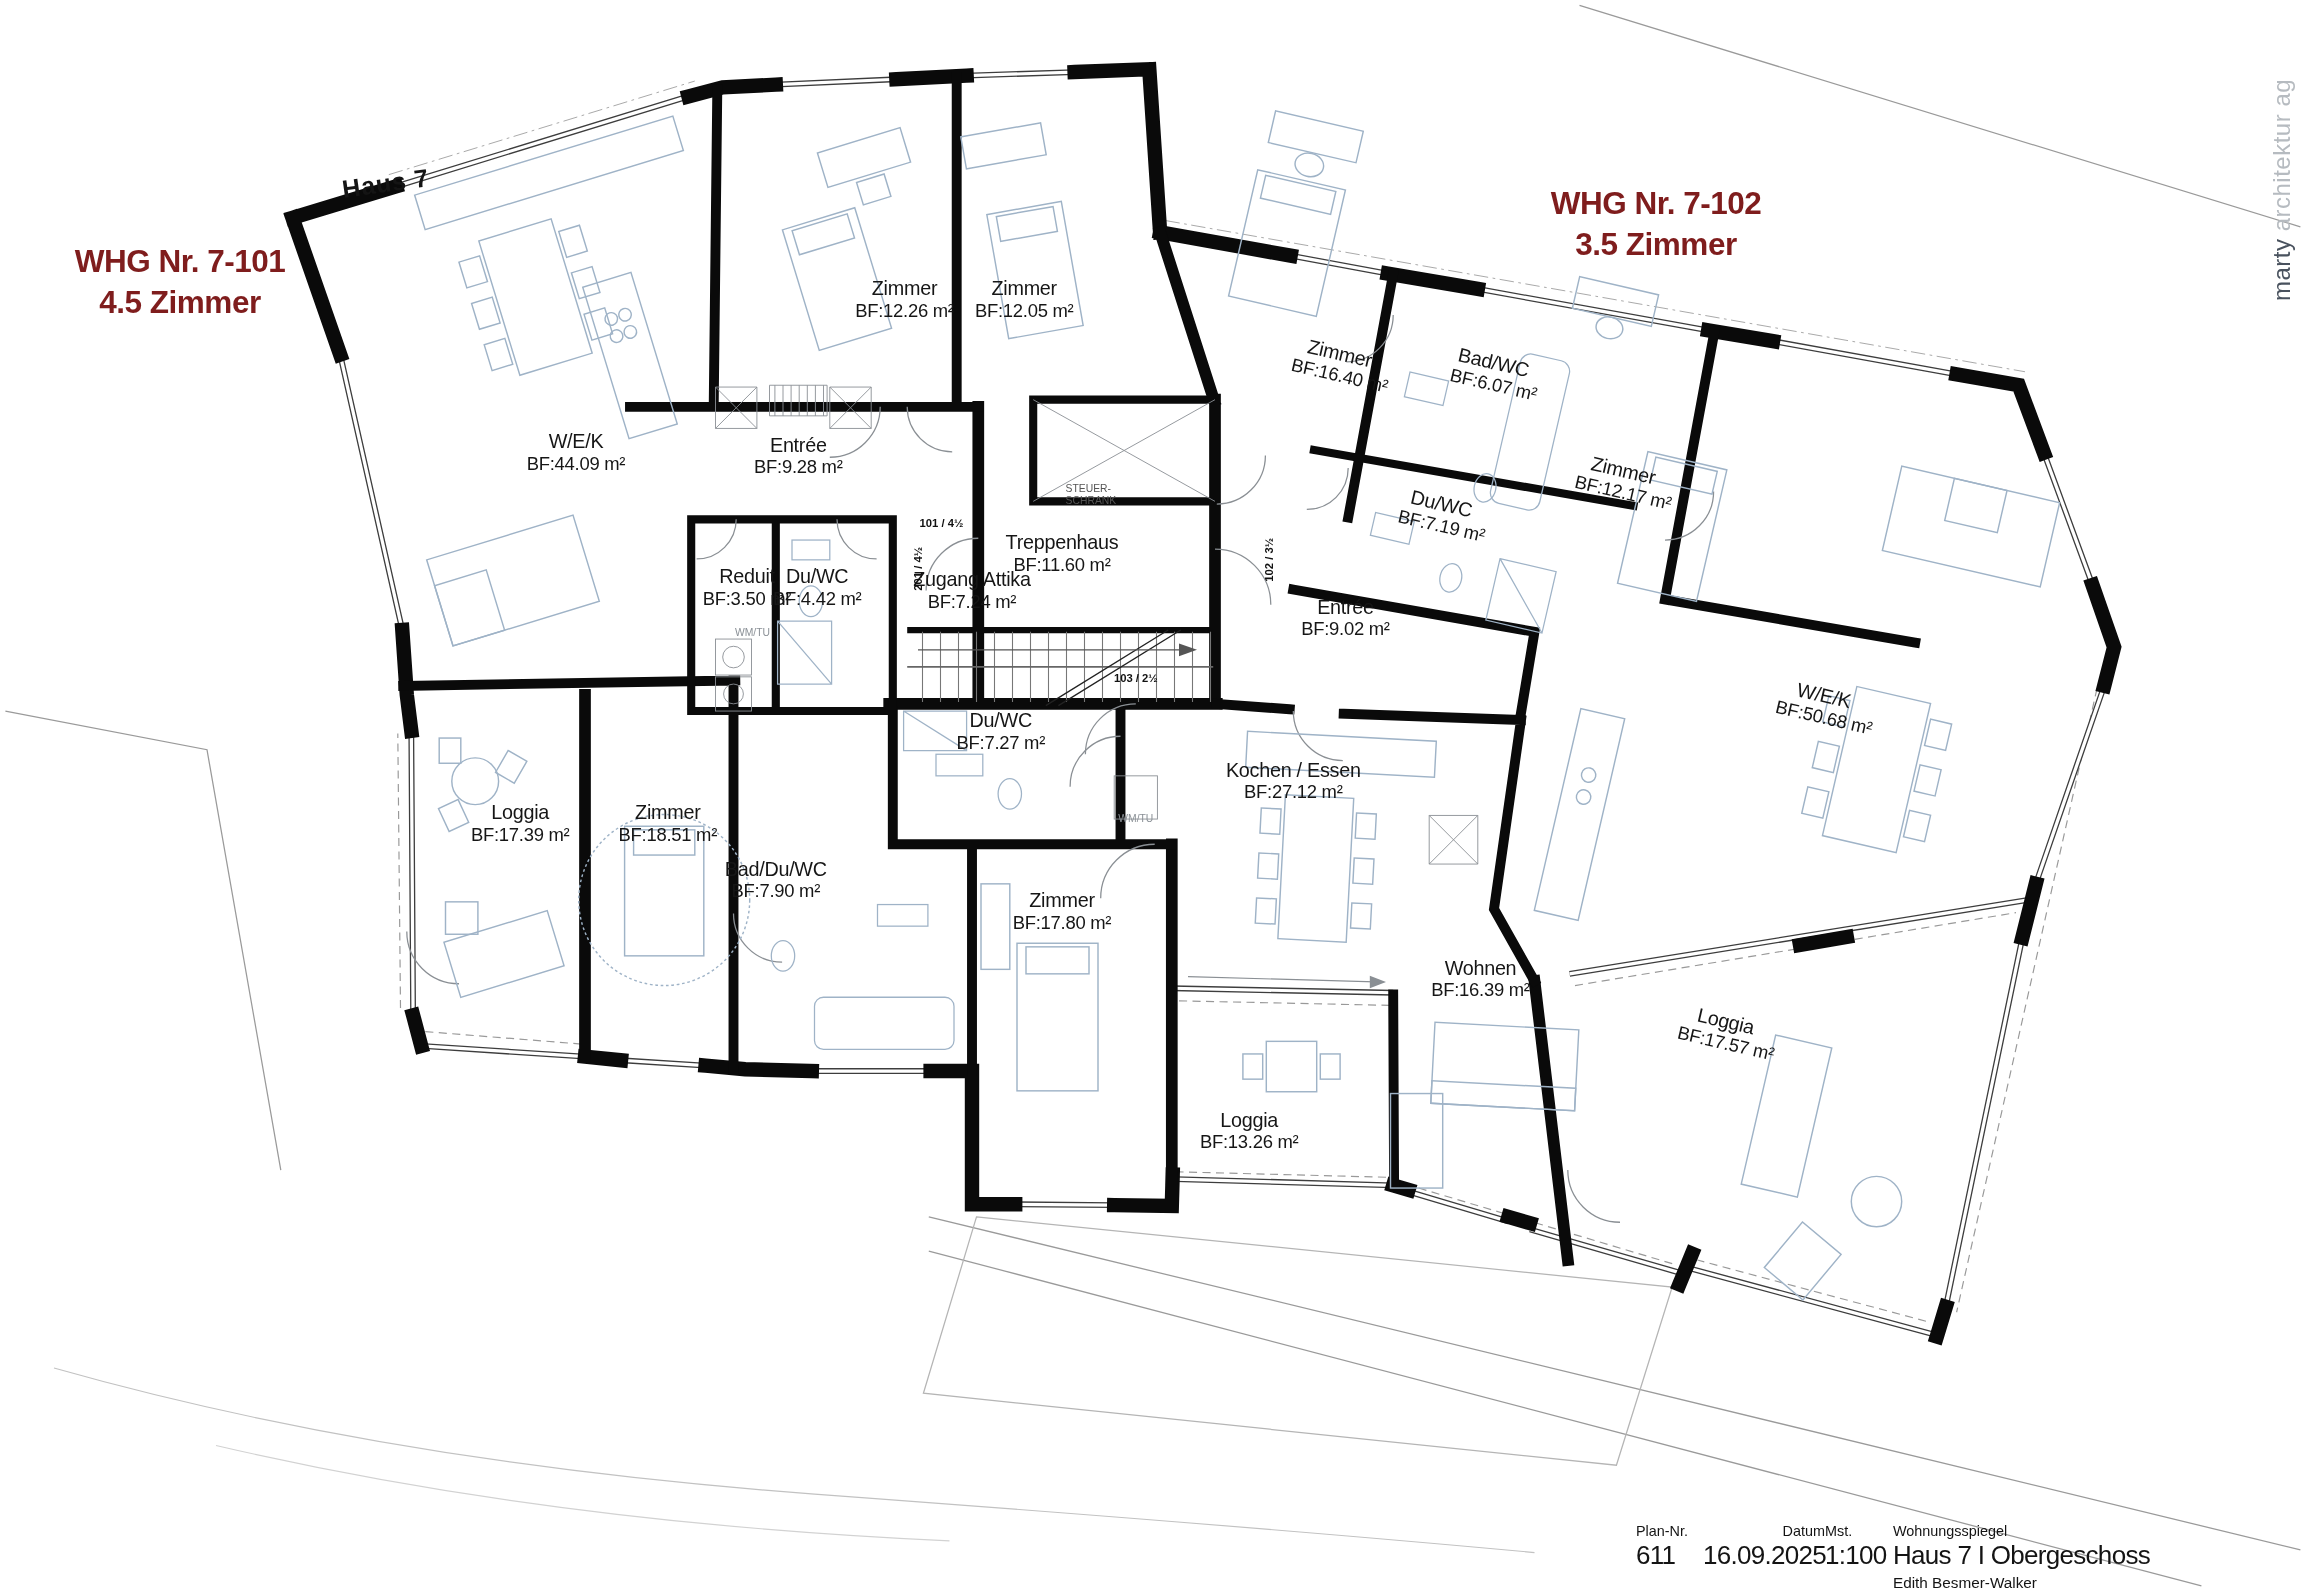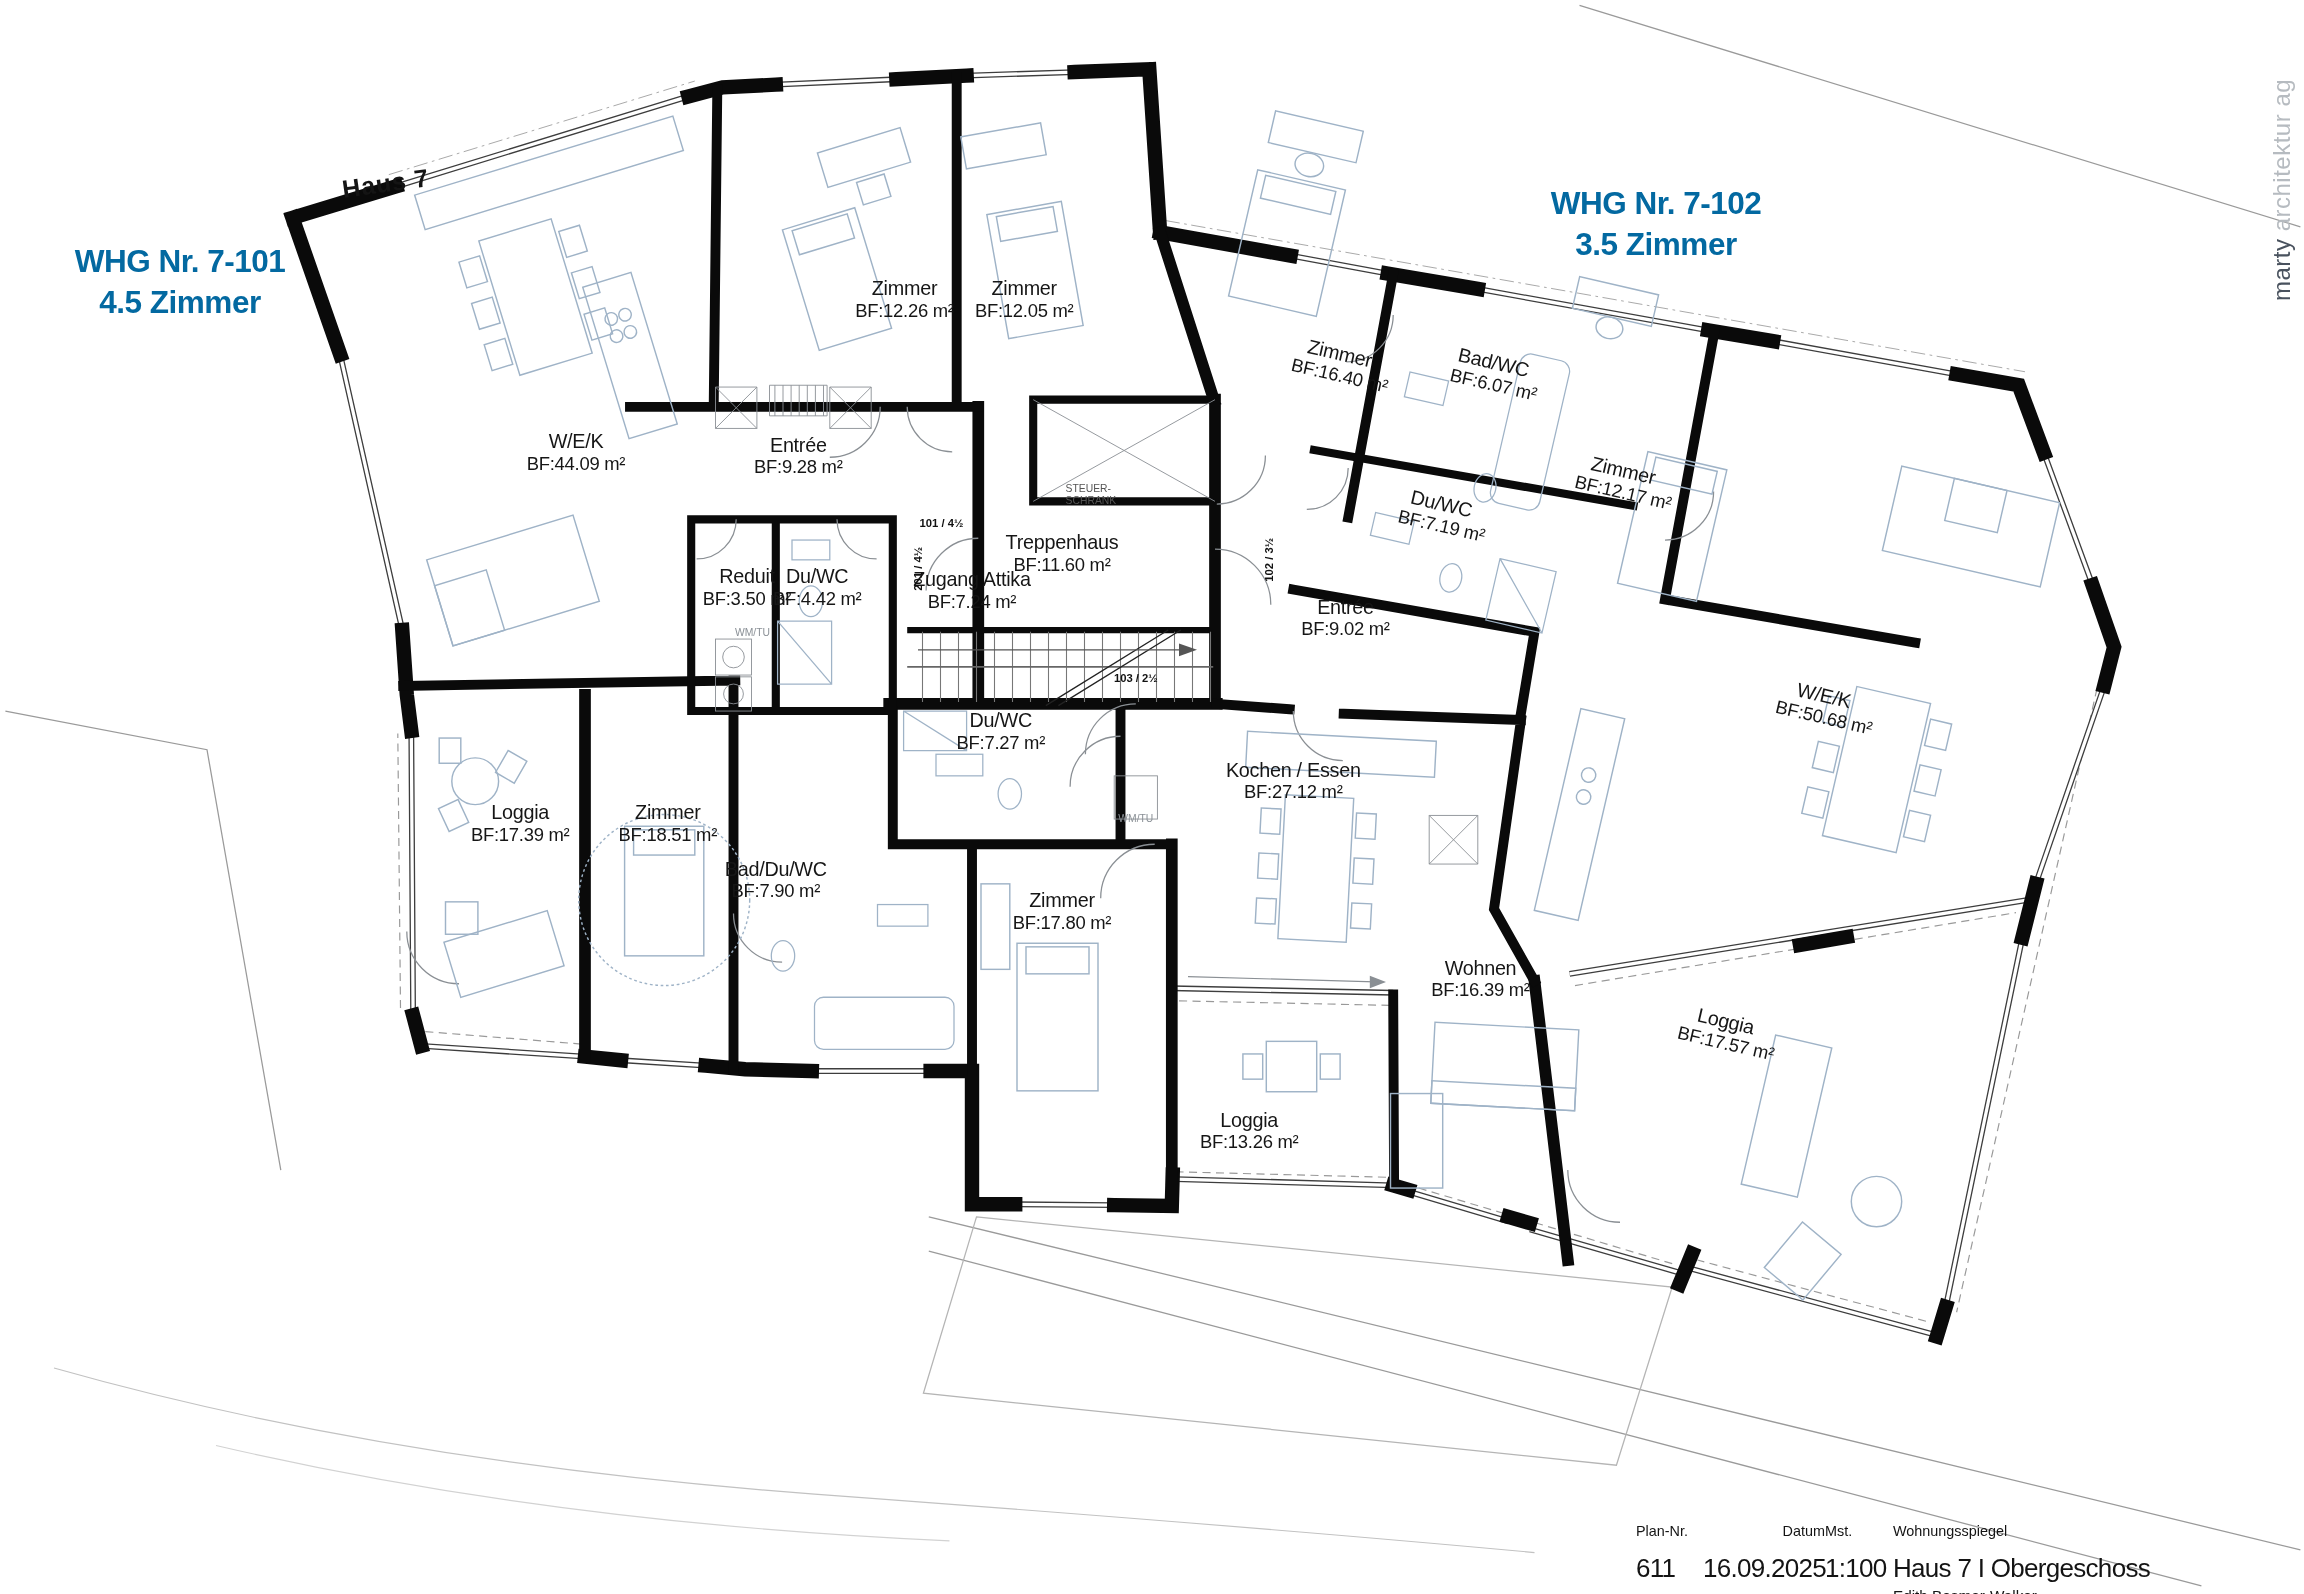--- a/index.html
+++ b/index.html
@@ -1,37 +1,37 @@
 <!DOCTYPE html>
 <html style="font-size:14.4px"><head>
 <meta charset="utf-8">
 <style>
   html,body{margin:0;padding:0;background:#fff;}
   .canvas{position:relative;width:2304px;height:1594px;background:#ffffff;overflow:hidden;
           font-family:"Liberation Sans",sans-serif;}
   .canvas svg{position:absolute;left:0;top:0;}
   
-  .apt{position:absolute;color:#0369a1;font-weight:bold;font-size:31.5px;line-height:41px;
+  .apt{position:absolute;color:#7f1d1d;font-weight:bold;font-size:31.5px;line-height:41px;
        text-align:center;letter-spacing:-0.5px;white-space:nowrap;width:288px;}
   .apt-101{left:36px;top:241px;}
   .apt-102{left:1512px;top:183px;}
   .apt-103{left:889px;top:1233px;}
   
   .haus{position:absolute;left:342px;top:169px;font-size:25px;font-weight:bold;color:#141414;
         transform:rotate(-8deg);letter-spacing:0.9px;}
   
   .brand{position:absolute;left:2268px;top:301px;transform:rotate(-90deg);transform-origin:0 0;
          font-size:24px;white-space:nowrap;letter-spacing:0.5px;}
   .brand .p{color:#49525e;}
   .brand .s{color:#b6bbc0;}
   
   .tb{position:absolute;left:1636px;top:1523px;display:flex;color:#141414;}
   .tb-col{margin-right:0;}
   .tb-c1{width:67px;} .tb-c2{width:122px;text-align:right;} .tb-c3{width:68px;} .tb-c4{width:432px;}
-  .tb-label{font-size:14.4px;margin-bottom:14px;}
+  .tb-label{font-size:14.4px;margin-bottom:1px;}
   .tb-value{font-size:26px;font-weight:normal;letter-spacing:-0.7px;white-space:nowrap;}
   .tb-sub{font-size:15.3px;margin-top:2.7px;}
   
   text{font-family:"Liberation Sans",sans-serif;}
   .rn{font-size:22px;fill:#161616;letter-spacing:-.3px;}
   .ra{font-size:20.5px;fill:#161616;letter-spacing:-.3px;}
   .dt{font-size:12.5px;fill:#111;font-weight:bold;}
   .ul{font-size:11.5px;fill:#8a9096;}
   .us{font-size:11.5px;fill:#555;}
 </style>

